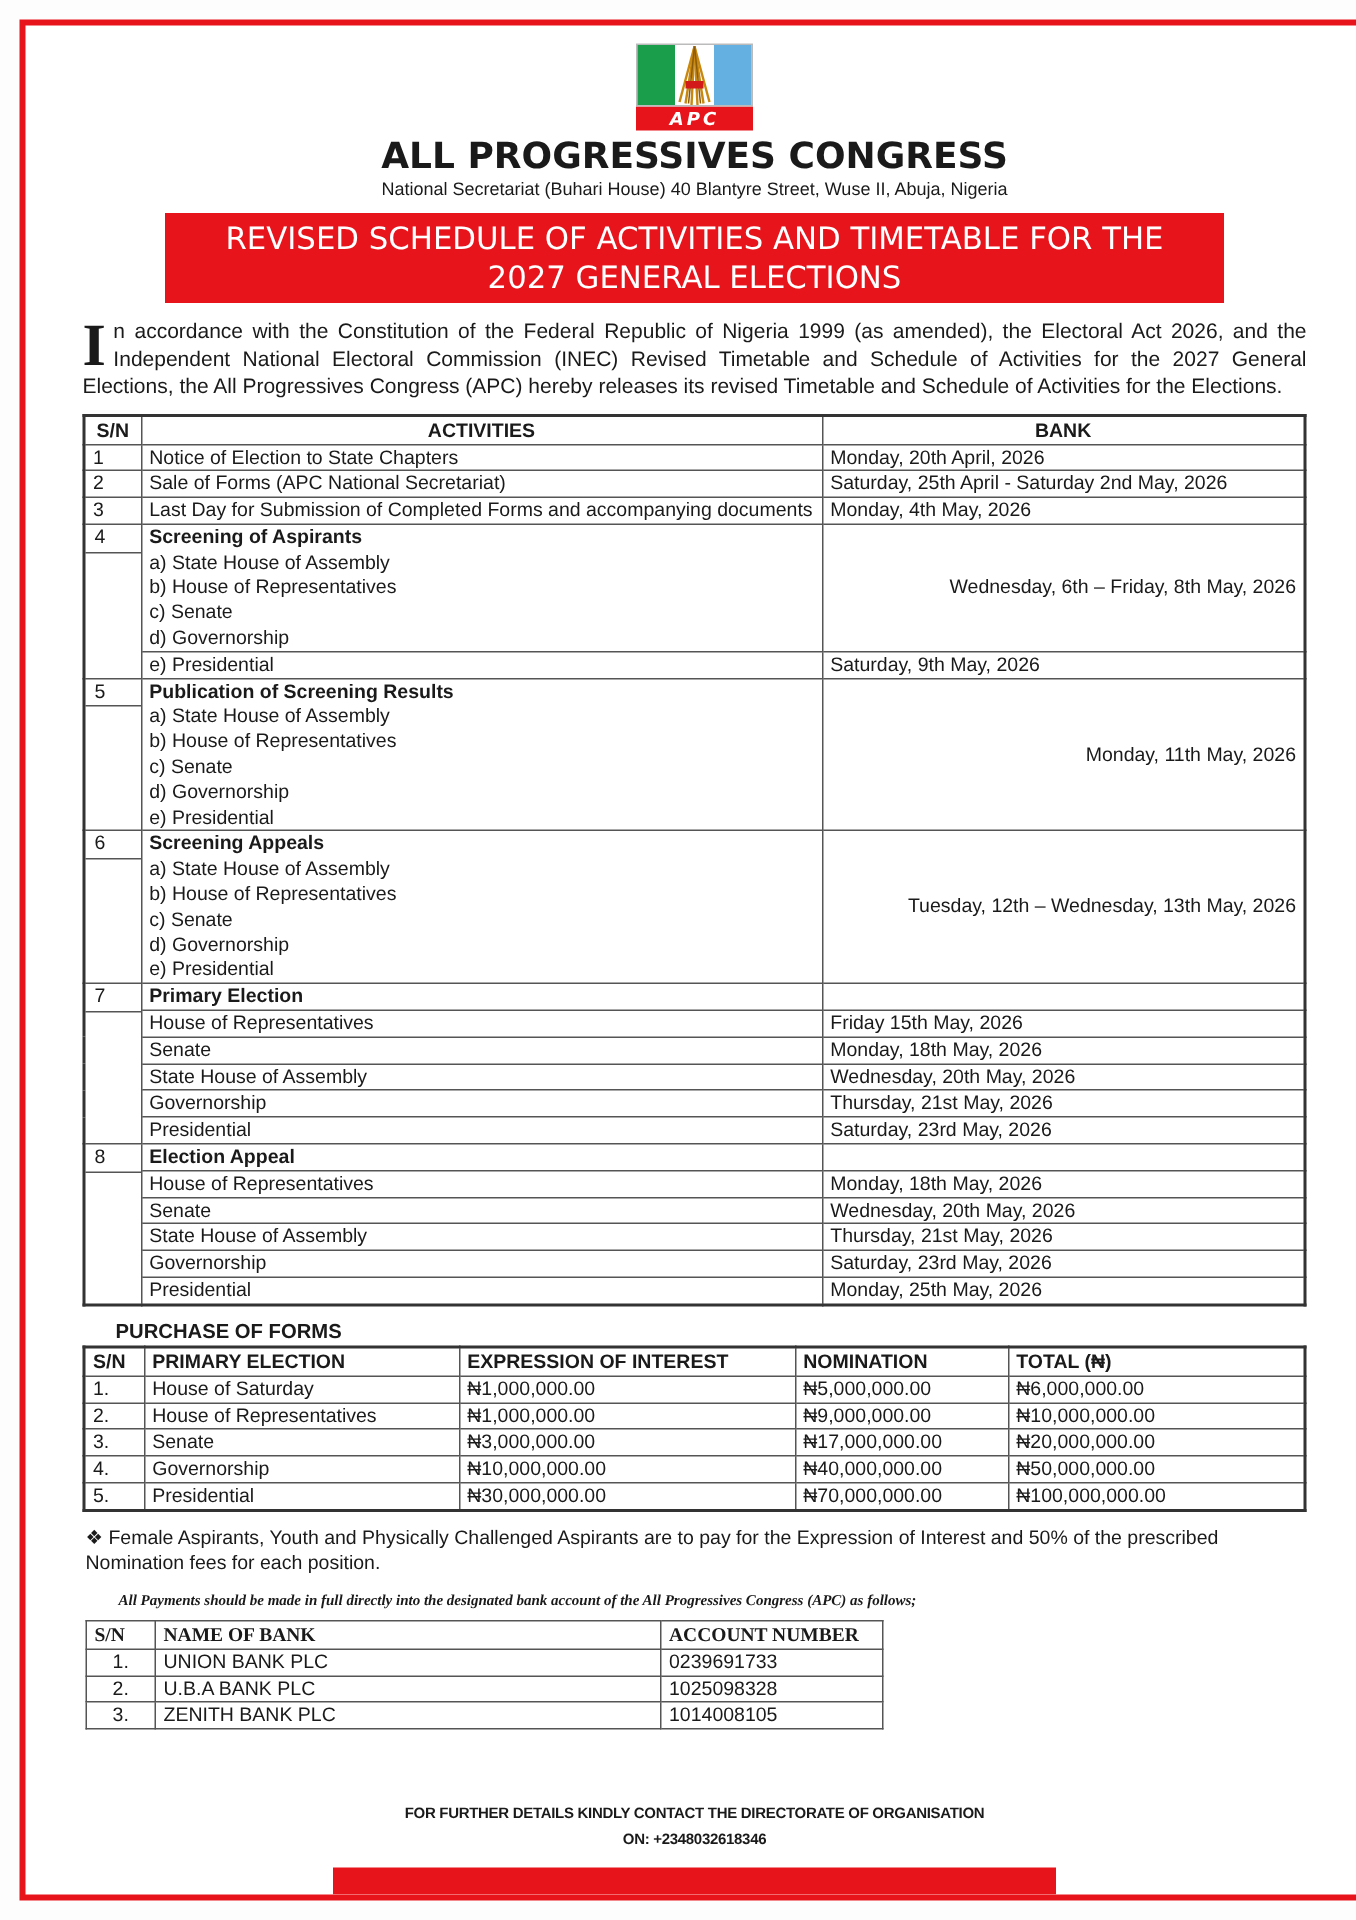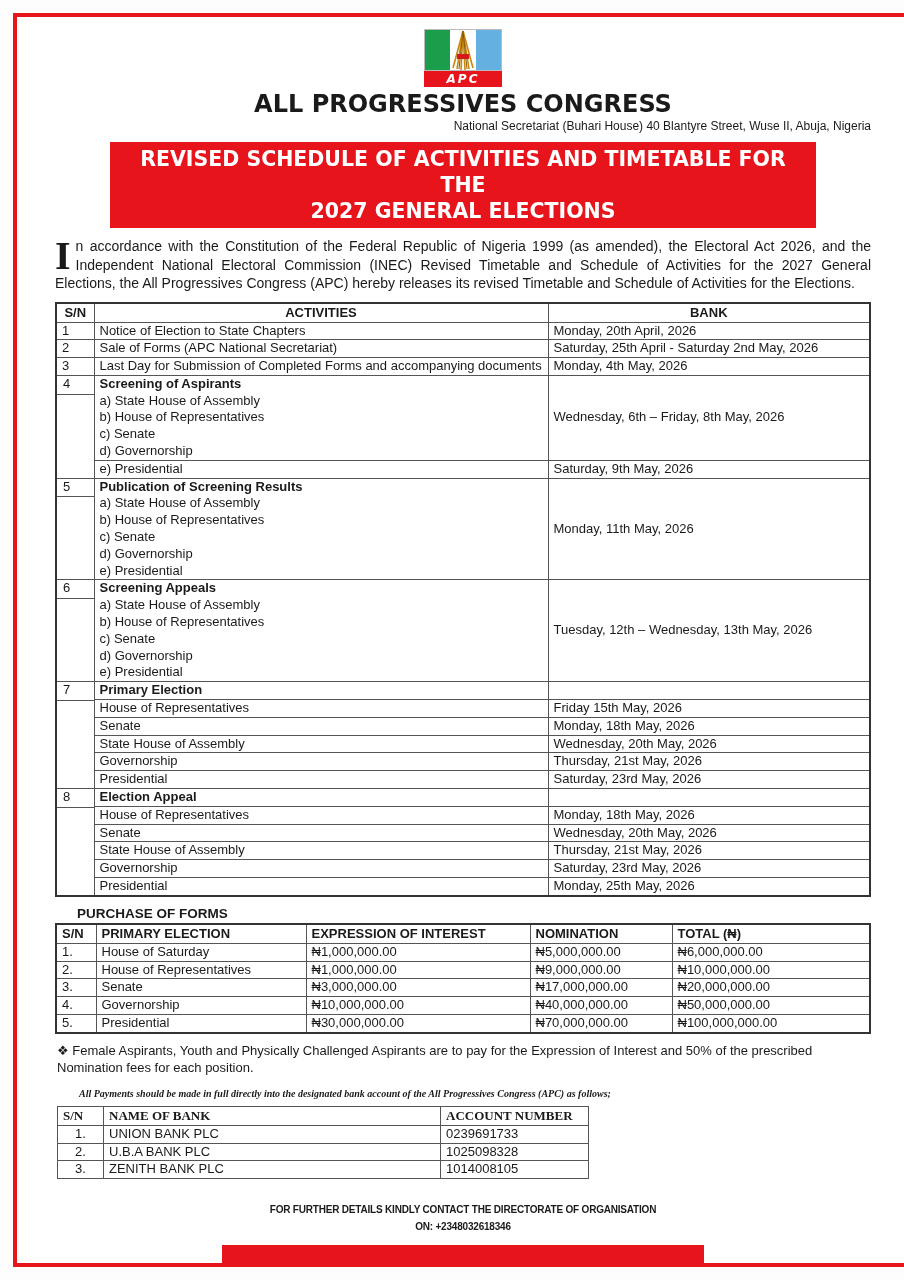--- a/index.html
+++ b/index.html
@@ -28,44 +28,44 @@
   .logo-broom{position:absolute;left:50%;top:0;transform:translateX(-50%);}
   .logo-apc{
     background:var(--red);color:#fff;text-align:center;
     font-family:"DejaVu Sans",sans-serif;font-weight:bold;font-style:italic;
     font-size:12px;line-height:16px;letter-spacing:2px;
   }
   .org-name{
     text-align:center;font-family:"DejaVu Sans",sans-serif;
     font-weight:bold;font-size:24px;line-height:27px;margin-top:4px;
   }
-  .org-address{text-align:right;font-size:12px;line-height:15px;margin-top:1px;}
+  .org-address{text-align:center;font-size:12px;line-height:15px;margin-top:1px;}
   .title-banner{
     background:var(--red);color:#fff;text-align:center;
-    font-family:"DejaVu Sans",sans-serif;font-weight:bold;
+    font-family:"DejaVu Sans",sans-serif;font-weight:normal;
     font-size:20.5px;line-height:26px;
     width:706px;margin:8px auto 7px;padding:4px 6px;
   }
   
   .intro{font-size:14px;line-height:18.5px;text-align:justify;margin:2px 0 9px;}
   .dropcap{
     float:left;font-family:"Liberation Serif",serif;font-weight:bold;
     font-size:40px;line-height:31px;margin:3px 5px 0 0;
   }
   
   table{border-collapse:collapse;width:100%;}
   th,td{border:1px solid var(--line);padding:0 5px;font-size:13px;line-height:16.8px;vertical-align:top;text-align:left;}
   table{border:2px solid #333;}
   th{font-weight:bold;text-align:center;line-height:18px;}
   .bold{font-weight:bold;}
   
   .sched col.c-sn{width:38px;}
   .sched col.c-date{width:322px;}
   .sched td.date{white-space:nowrap;margin-left:32px;}
-  .sched td.mid{vertical-align:middle;}
+  .sched td.mid{vertical-align:middle;text-align:right;}
   .sn-cell{padding:0;vertical-align:top;}
   .sn-cell .num{padding:0 0 1px 6px;line-height:16.8px;}
   .sn-cell .num.ul{border-bottom:1px solid var(--line);}
   
   .purchase-title{font-size:13.5px;font-weight:bold;margin:9px 0 2px 22px;}
   .pforms col.c1{width:40px;}
   .pforms col.c2{width:210px;}
   .pforms col.c3{width:224px;}
   .pforms col.c4{width:142px;}
   .pforms th{text-align:left;padding:0 5px;}

